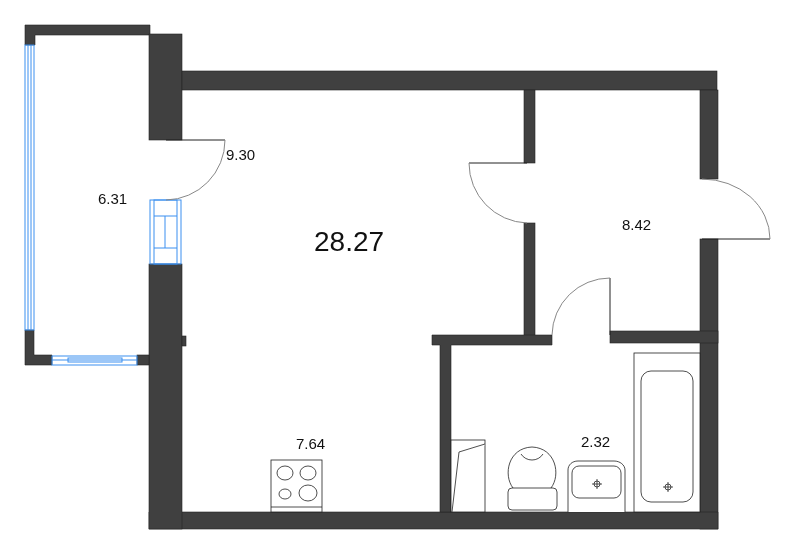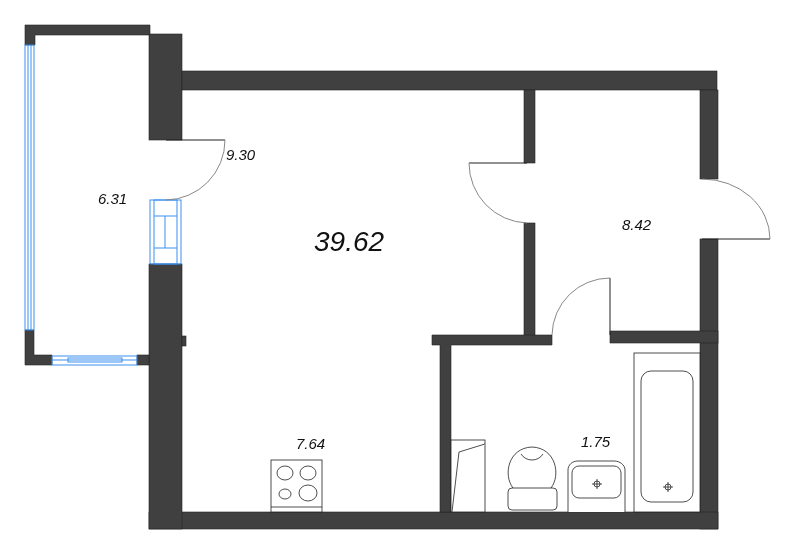--- a/index.html
+++ b/index.html
@@ -1,18 +1,18 @@
 <!DOCTYPE html>
 <html><head>
 <meta charset="utf-8">
 <style>
   html,body{margin:0;padding:0;background:#ffffff;}
   body{width:800px;height:554px;position:relative;overflow:hidden;font-family:"Liberation Sans",sans-serif;}
   #plan{position:absolute;left:0;top:0;width:800px;height:554px;}
-  .label{position:absolute;font-style:italic;color:#111;font-family:"Liberation Sans",sans-serif;white-space:nowrap;}
+  .label{position:absolute;color:#111;font-family:"Liberation Sans",sans-serif;white-space:nowrap;}
   .lbl-sm{font-size:15px;}
   .lbl-lg{font-size:28px;}
 </style>
 </head>
 <body>
 
 <svg id="plan" viewBox="0 0 800 554" xmlns="http://www.w3.org/2000/svg">
   <g fill="#404040" stroke="#222" stroke-width="0.6">
 
     <path d="M25 25 H150 V35 H35 V45 H25 Z"></path>
@@ -108,18 +108,18 @@
     <g>
       <rect x="634" y="353" width="66" height="159"></rect>
       <rect x="641" y="371" width="52" height="131" rx="10"></rect>
       <circle cx="668" cy="487" r="3"></circle>
       <line x1="663" y1="487" x2="673" y2="487"></line>
       <line x1="668" y1="482" x2="668" y2="492"></line>
     </g>
   </g>
 </svg>
 
-<div class="label lbl-lg" style="left:314px;top:226px;">39.62</div>
+<div class="label lbl-lg" style="left:314px;top:226px;">28.27</div>
 <div class="label lbl-sm" style="left:226px;top:146px;">9.30</div>
 <div class="label lbl-sm" style="left:98px;top:190px;">6.31</div>
 <div class="label lbl-sm" style="left:622px;top:216px;">8.42</div>
 <div class="label lbl-sm" style="left:296px;top:435px;">7.64</div>
-<div class="label lbl-sm" style="left:581px;top:433px;">1.75</div>
+<div class="label lbl-sm" style="left:581px;top:433px;">2.32</div>
 
 </body></html>

